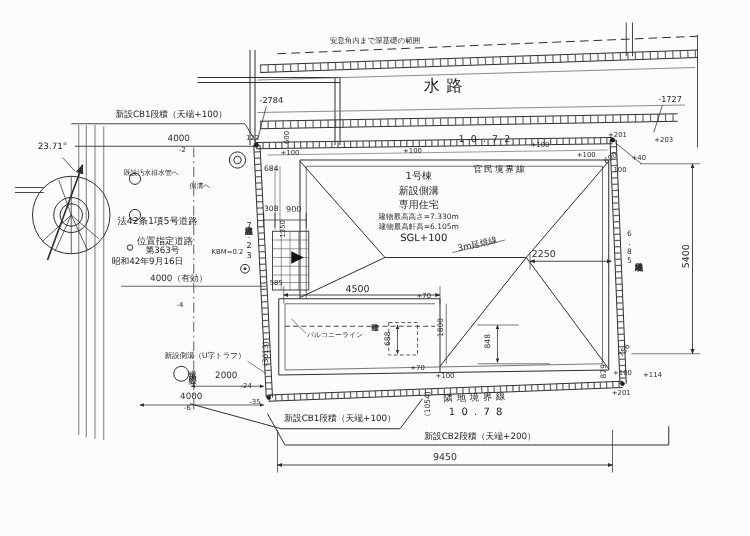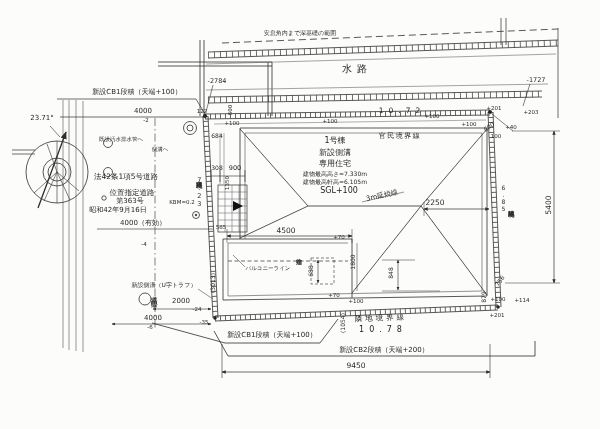--- a/index.html
+++ b/index.html
@@ -13,21 +13,21 @@
   .r13{transform:translate(-50%,-50%) rotate(-13deg);}
   .r35{transform:translate(-50%,-50%) rotate(-35deg);font-style:italic;}
   .r55{transform:translate(-50%,-50%) rotate(-55deg);}
   .r2{transform:translate(-50%,-50%) rotate(-2deg);}
   .f5{font-size:5.5px;}
   .f6{font-size:6px;}
   .f65{font-size:6.5px;}
   .f7{font-size:7px;}
   .f75{font-size:7.5px;}
   .f8{font-size:8px;}
-  .f11{font-size:10px;}
+  .f11{font-size:13px;}
   .ls1{letter-spacing:1.5px;margin-top:36px;}
   .ls3{letter-spacing:3px;}
   .ls5{letter-spacing:5px;}
   .dk{color:#1d1d1d;}
 </style>
 </head>
 <body>
 
 <div id="canvas">
 
@@ -133,21 +133,21 @@
     <path d="M38,208L66,132" stroke-width="1.3" marker-end="url(#ar)"></path>
     <path d="M50,126L60,137" stroke-width="0.6"></path>
   </g>
 </svg>
 
 <div class="lbl f6" style="left:300px;top:33px">安息角内まで深基礎の範囲</div>
 <div class="lbl f11 ls5 dk" style="left:357px;top:69px">水路</div>
 <div class="lbl f65" style="left:217px;top:81px">-2784</div>
 <div class="lbl f65" style="left:536px;top:80px">-1727</div>
 <div class="lbl f7 ls1 dk" style="left:400px;top:100px">官民境界線</div>
-<div class="lbl f75 ls5 dk" style="left:402px;top:111px">10.72</div>
+<div class="lbl f75 ls5 dk" style="left:390px;top:111px">10.72</div>
 <div class="lbl f7 dk" style="left:137px;top:92px">新設CB1段積（天端+100）</div>
 <div class="lbl f7" style="left:143px;top:111px">4000</div>
 <div class="lbl f5" style="left:146px;top:121px">-2</div>
 <div class="lbl f7 dk" style="left:42px;top:118px">23.71°</div>
 <div class="lbl f5" style="left:121px;top:140px">既設汚水排水管へ</div>
 <div class="lbl f5" style="left:160px;top:150px">側溝へ</div>
 <div class="lbl f65 vj" style="left:199px;top:192px">道路境界線7.23</div>
 <div class="lbl f75 dk" style="left:126px;top:177px">法42条1項5号道路</div>
 <div class="lbl f75 dk" style="left:132px;top:193px">位置指定道路</div>
 <div class="lbl f7 dk" style="left:130px;top:201px">第363号</div>

